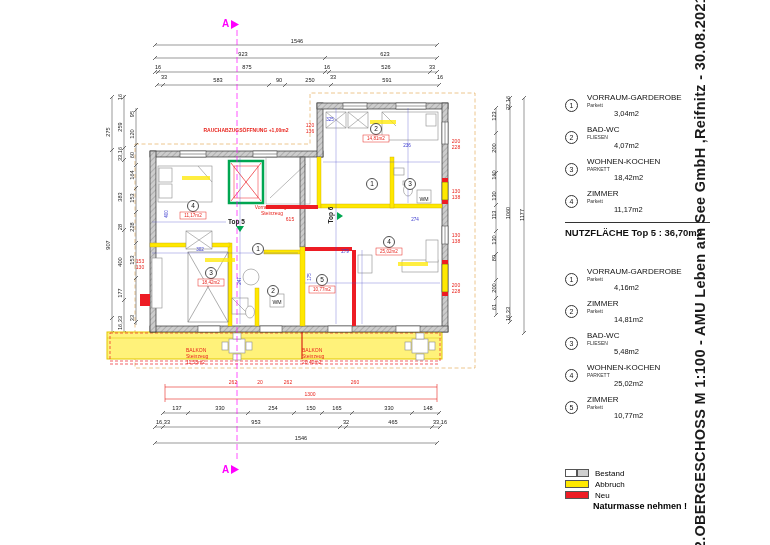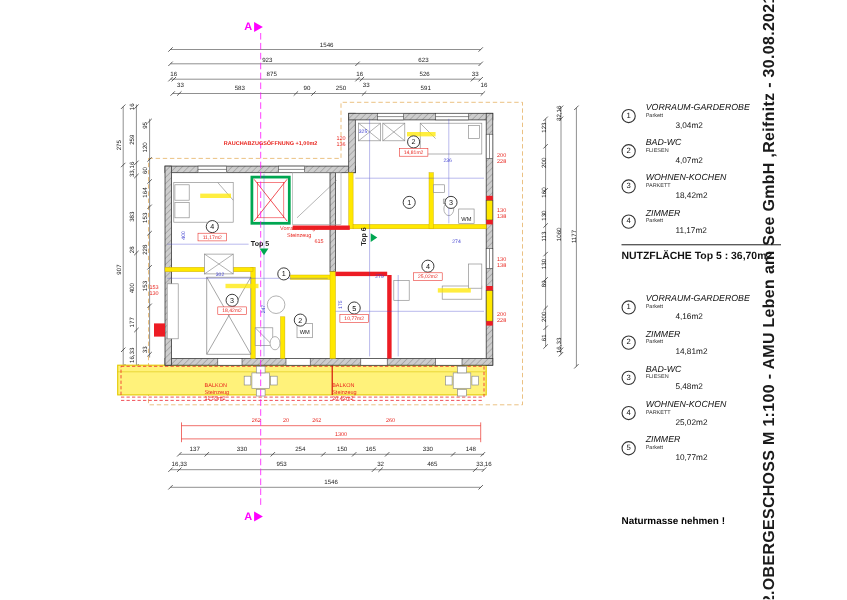--- a/index.html
+++ b/index.html
@@ -15,34 +15,34 @@
   .tbig{font-size:6.5px;font-weight:bold;}
   .tmag{font-size:10px;fill:#ff00ff;font-weight:bold;}
   .circ-num{font-size:6.5px;fill:#111;}
   .abox{font-size:4.6px;fill:#e8241d;}
 
   .leg-block{position:absolute;left:565px;width:150px;color:#111;}
   .leg-row{display:flex;margin-bottom:8px;}
   .leg-num{flex:0 0 22px;}
   .leg-num span{display:inline-block;width:11px;height:11px;border:1px solid #333;border-radius:50%;
     font-size:7px;line-height:11px;text-align:center;background:#fff;}
-  .leg-name{font-size:8px;line-height:8px;font-style:italic;}
+  .leg-name{font-size:8px;line-height:8px;}
   .leg-mat{font-size:5px;line-height:7px;color:#333;}
   .leg-area{font-size:7.5px;line-height:9px;margin-left:27px;}
   .leg-total{border-top:1px solid #333;margin-top:2px;padding-top:4px;font-size:9.5px;font-weight:bold;width:145px;}
 
   .key{position:absolute;left:565px;top:468px;width:150px;}
   .key-row{display:flex;align-items:center;height:10px;margin-bottom:1px;}
   .key-swatch{width:24px;height:8px;margin-right:6px;display:flex;}
   .key-swatch i{display:block;flex:1;border:0.5px solid #555;}
   .sw-bestand i.a{background:#fff;} .sw-bestand i.b{background:#cfcfcf;}
   .sw-abbruch i{background:#ffe800;}
   .sw-neu i{background:#ed1c24;}
   .key-label{font-size:8px;}
-  .key-note{font-size:9px;font-weight:bold;margin-top:0;}
+  .key-note{font-size:9px;font-weight:bold;margin-top:0;text-align:center;}
 
   .vtitle{position:absolute;left:700px;top:272px;transform:translate(-50%,-50%) rotate(-90deg);
     white-space:nowrap;font-size:14.5px;font-weight:bold;color:#1a1a1a;letter-spacing:0.3px;}
 </style>
 </head>
 <body>
 
 <div class="canvas">
 
   <svg width="540" height="545" viewBox="0 0 540 545" style="position:absolute;left:0;top:0;">
@@ -497,17 +497,38 @@
         <div class="leg-num"><span>5</span></div>
         <div>
           <div class="leg-name">ZIMMER</div>
           <div class="leg-mat">Parkett</div>
           <div class="leg-area">10,77m2</div>
         </div>
       </div>
     </div>
 
   <div class="key">
+    <div id="key-rows">
+        <div class="key-row">
+          <div class="key-swatch sw-bestand">
+            <i class="a"></i>
+            <i class="b"></i>
+          </div>
+          <div class="key-label">Bestand</div>
+        </div>
+        <div class="key-row">
+          <div class="key-swatch sw-abbruch">
+            <i class="a"></i>
+          </div>
+          <div class="key-label">Abbruch</div>
+        </div>
+        <div class="key-row">
+          <div class="key-swatch sw-neu">
+            <i class="a"></i>
+          </div>
+          <div class="key-label">Neu</div>
+        </div>
+      </div>
     <div class="key-note">Naturmasse nehmen !</div>
   </div>
 
   <div class="vtitle">2.OBERGESCHOSS M 1:100 - AMU Leben am See GmbH ,Reifnitz - 30.08.2021</div>
 </div>
 
 </body></html>

